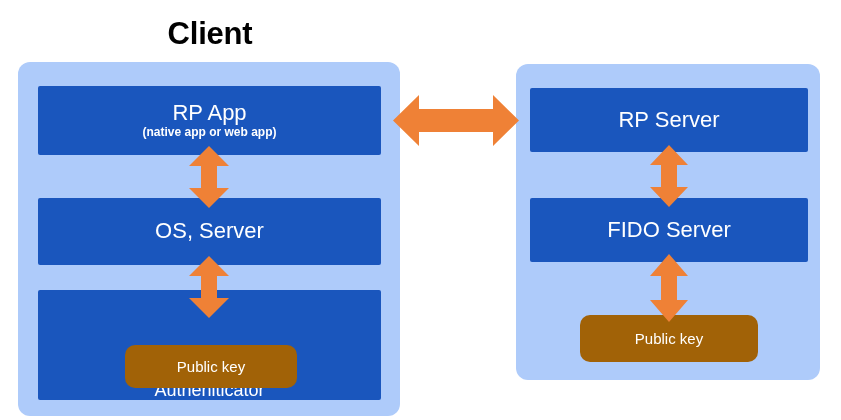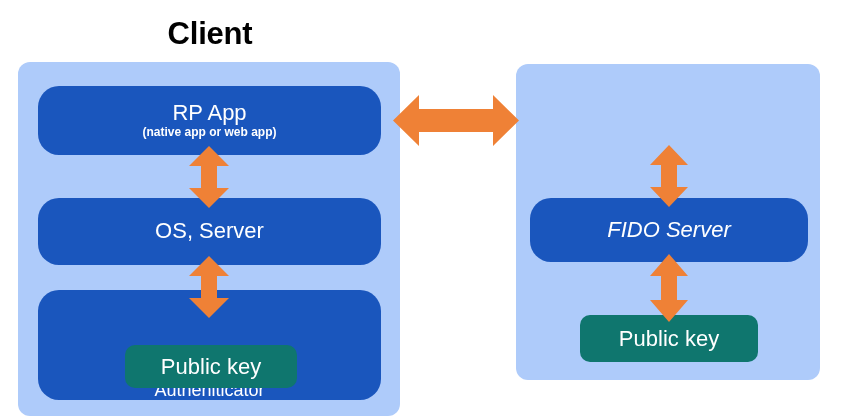--- a/index.html
+++ b/index.html
@@ -45,21 +45,21 @@
     border-radius: 12px;
     box-sizing: border-box;
   }
   #panel-client { left: 18px;  top: 62px; width: 382px; height: 354px; }
   #panel-server { left: 516px; top: 64px; width: 304px; height: 316px; }
 
   
   .node {
     position: absolute;
     background: #1a56bd;
-    border-radius: 21px;
+    border-radius: 2px;
     box-sizing: border-box;
     display: flex;
     flex-direction: column;
     align-items: center;
     justify-content: center;
     color: #ffffff;
     text-align: center;
   }
   .node-title {
     font-size: 22px;
@@ -79,32 +79,32 @@
   }
 
   
   #node-rp-app        { left: 38px;  top: 86px;  width: 343px; height: 69px; }
   #node-os-browser    { left: 38px;  top: 198px; width: 343px; height: 67px; }
   #node-authenticator { left: 38px;  top: 290px; width: 343px; height: 110px;
                         justify-content: flex-end; padding-top: 21px; }
 
   
   #node-rp-server   { left: 530px; top: 88px;  width: 278px; height: 64px; }
-  #node-fido-server { left: 530px; top: 198px; width: 278px; height: 64px; font-style: italic; }
+  #node-fido-server { left: 530px; top: 198px; width: 278px; height: 64px; }
 
   
   .key-chip {
     position: absolute;
-    background: #0f766e;
+    background: #a16207;
     border-radius: 10px;
     display: flex;
     align-items: center;
     justify-content: center;
     color: #ffffff;
-    font-size: 22px;
+    font-size: 15px;
     line-height: 1;
     white-space: nowrap;
     box-sizing: border-box;
   }
   #chip-private-key { left: 125px; top: 345px; width: 172px; height: 43px; }
   #chip-public-key  { left: 580px; top: 315px; width: 178px; height: 47px; }
 
   
   .arrow {
     position: absolute;
@@ -143,20 +143,23 @@
   <div class="node" id="node-authenticator">
     <div class="node-title small">Autheniticator</div>
   </div>
 
   <div class="key-chip" id="chip-private-key">
     <span>Public key</span>
   </div>
 
   <div class="panel" id="panel-server"></div>
 
+  <div class="node" id="node-rp-server">
+    <div class="node-title">RP Server</div>
+  </div>
 
   <div class="node" id="node-fido-server">
     <div class="node-title">FIDO Server</div>
   </div>
 
   <div class="key-chip" id="chip-public-key">
     <span>Public key</span>
   </div>
 
   <div class="arrow" id="arrow-rpapp-os">

